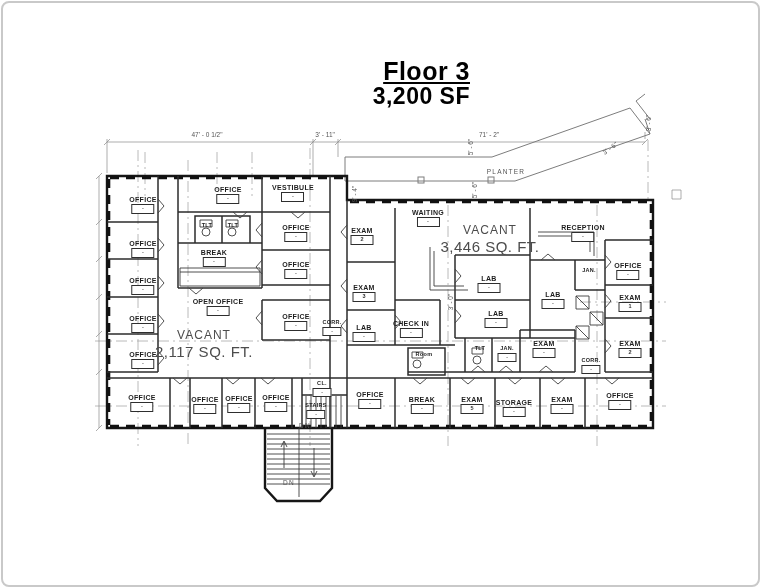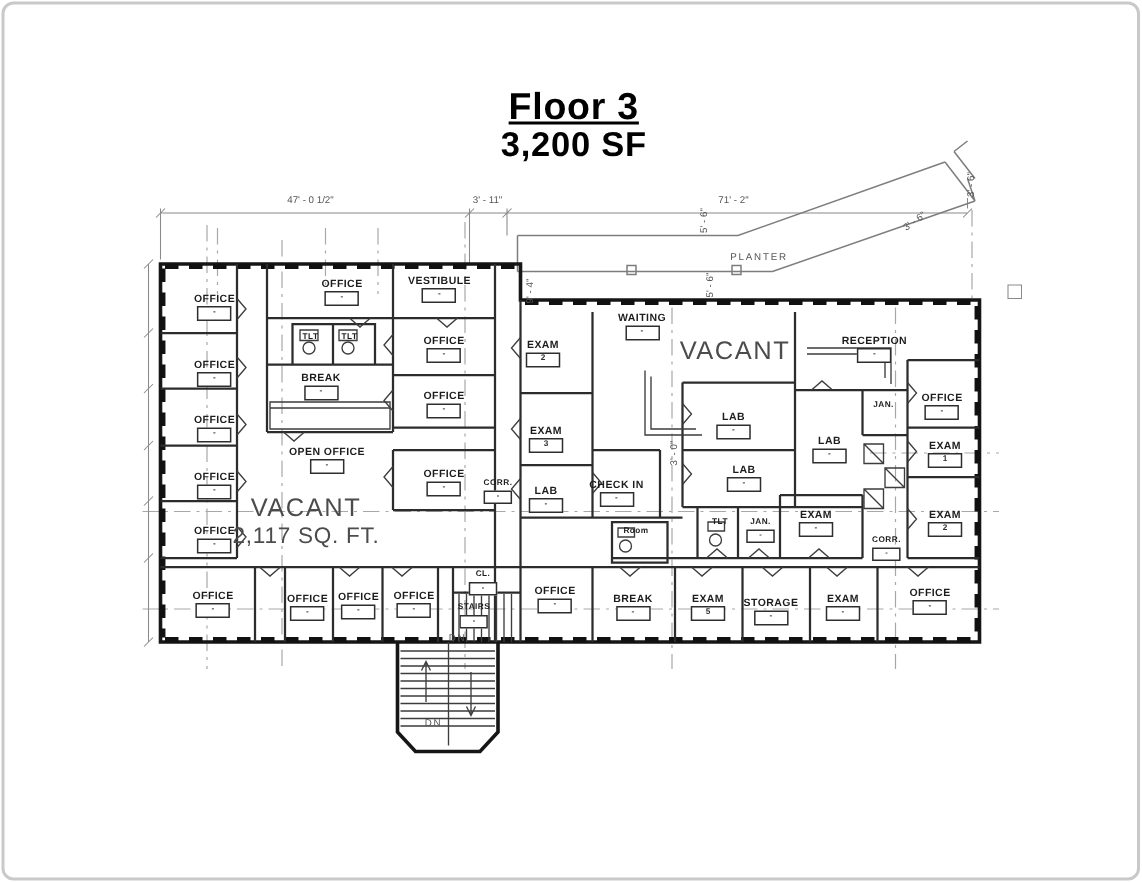--- a/index.html
+++ b/index.html
@@ -2,26 +2,26 @@
 <html><head>
 <meta charset="utf-8">
 <style>
   html,body{margin:0;padding:0;background:#fff;}
   body{width:761px;height:588px;position:relative;overflow:hidden;
        font-family:"Liberation Sans",sans-serif;}
   .frame{position:absolute;inset:1px;border:2px solid #c9c9c9;border-radius:8px;pointer-events:none;z-index:10}
   #plan{position:absolute;inset:0;}
   svg{position:absolute;left:0;top:0}
 
-  .title{position:absolute;left:295px;top:58px;width:175px;text-align:center;color:#000;z-index:4}
+  .title{position:absolute;left:295px;top:58px;width:175px;text-align:right;color:#000;z-index:4}
   .title .l1{font-size:25px;font-weight:bold;text-decoration:underline;letter-spacing:.5px;line-height:1.05}
   .title .l2{font-size:23px;font-weight:bold;letter-spacing:.5px;line-height:1.1}
 
   .vacant{position:absolute;width:160px;text-align:center;color:#4c4c4c;z-index:4;line-height:1.15}
-  .vacant .v1{font-size:17px;letter-spacing:1px}
+  .vacant .v1{font-size:12px;letter-spacing:1px}
   .vacant .v2{font-size:15px;letter-spacing:.5px}
   #vacant-left{left:124px;top:329px}
   #vacant-right{left:410px;top:224px}
 
   .room-tag{position:absolute;transform:translateX(-50%);display:flex;flex-direction:column;
             align-items:center;z-index:3;pointer-events:none}
   .room-label{font-size:7px;font-weight:bold;color:#1d1d1d;letter-spacing:.3px;white-space:nowrap;line-height:1}
   .room-tag.small .room-label{font-size:5.5px}
   .tag-box{margin-top:1px;width:21px;height:8px;border:1px solid #2e2e2e;background:#fff;
            display:flex;align-items:center;justify-content:center;
@@ -133,20 +133,21 @@
     <div class="l1">Floor 3</div>
     <div class="l2">3,200 SF</div>
   </div>
 
   <div class="vacant" id="vacant-left">
     <div class="v1">VACANT</div>
     <div class="v2">2,117 SQ. FT.</div>
   </div>
   <div class="vacant" id="vacant-right">
     <div class="v1">VACANT</div>
+    <div class="v2">3,446 SQ. FT.</div>
   </div>
 
 <div class="room-tag" style="left: 143px; top: 196px;">
       <span class="room-label">OFFICE</span>
       <div class="tag-box">-</div>
     </div>
     <div class="room-tag" style="left: 143px; top: 240px;">
       <span class="room-label">OFFICE</span>
       <div class="tag-box">-</div>
     </div>

